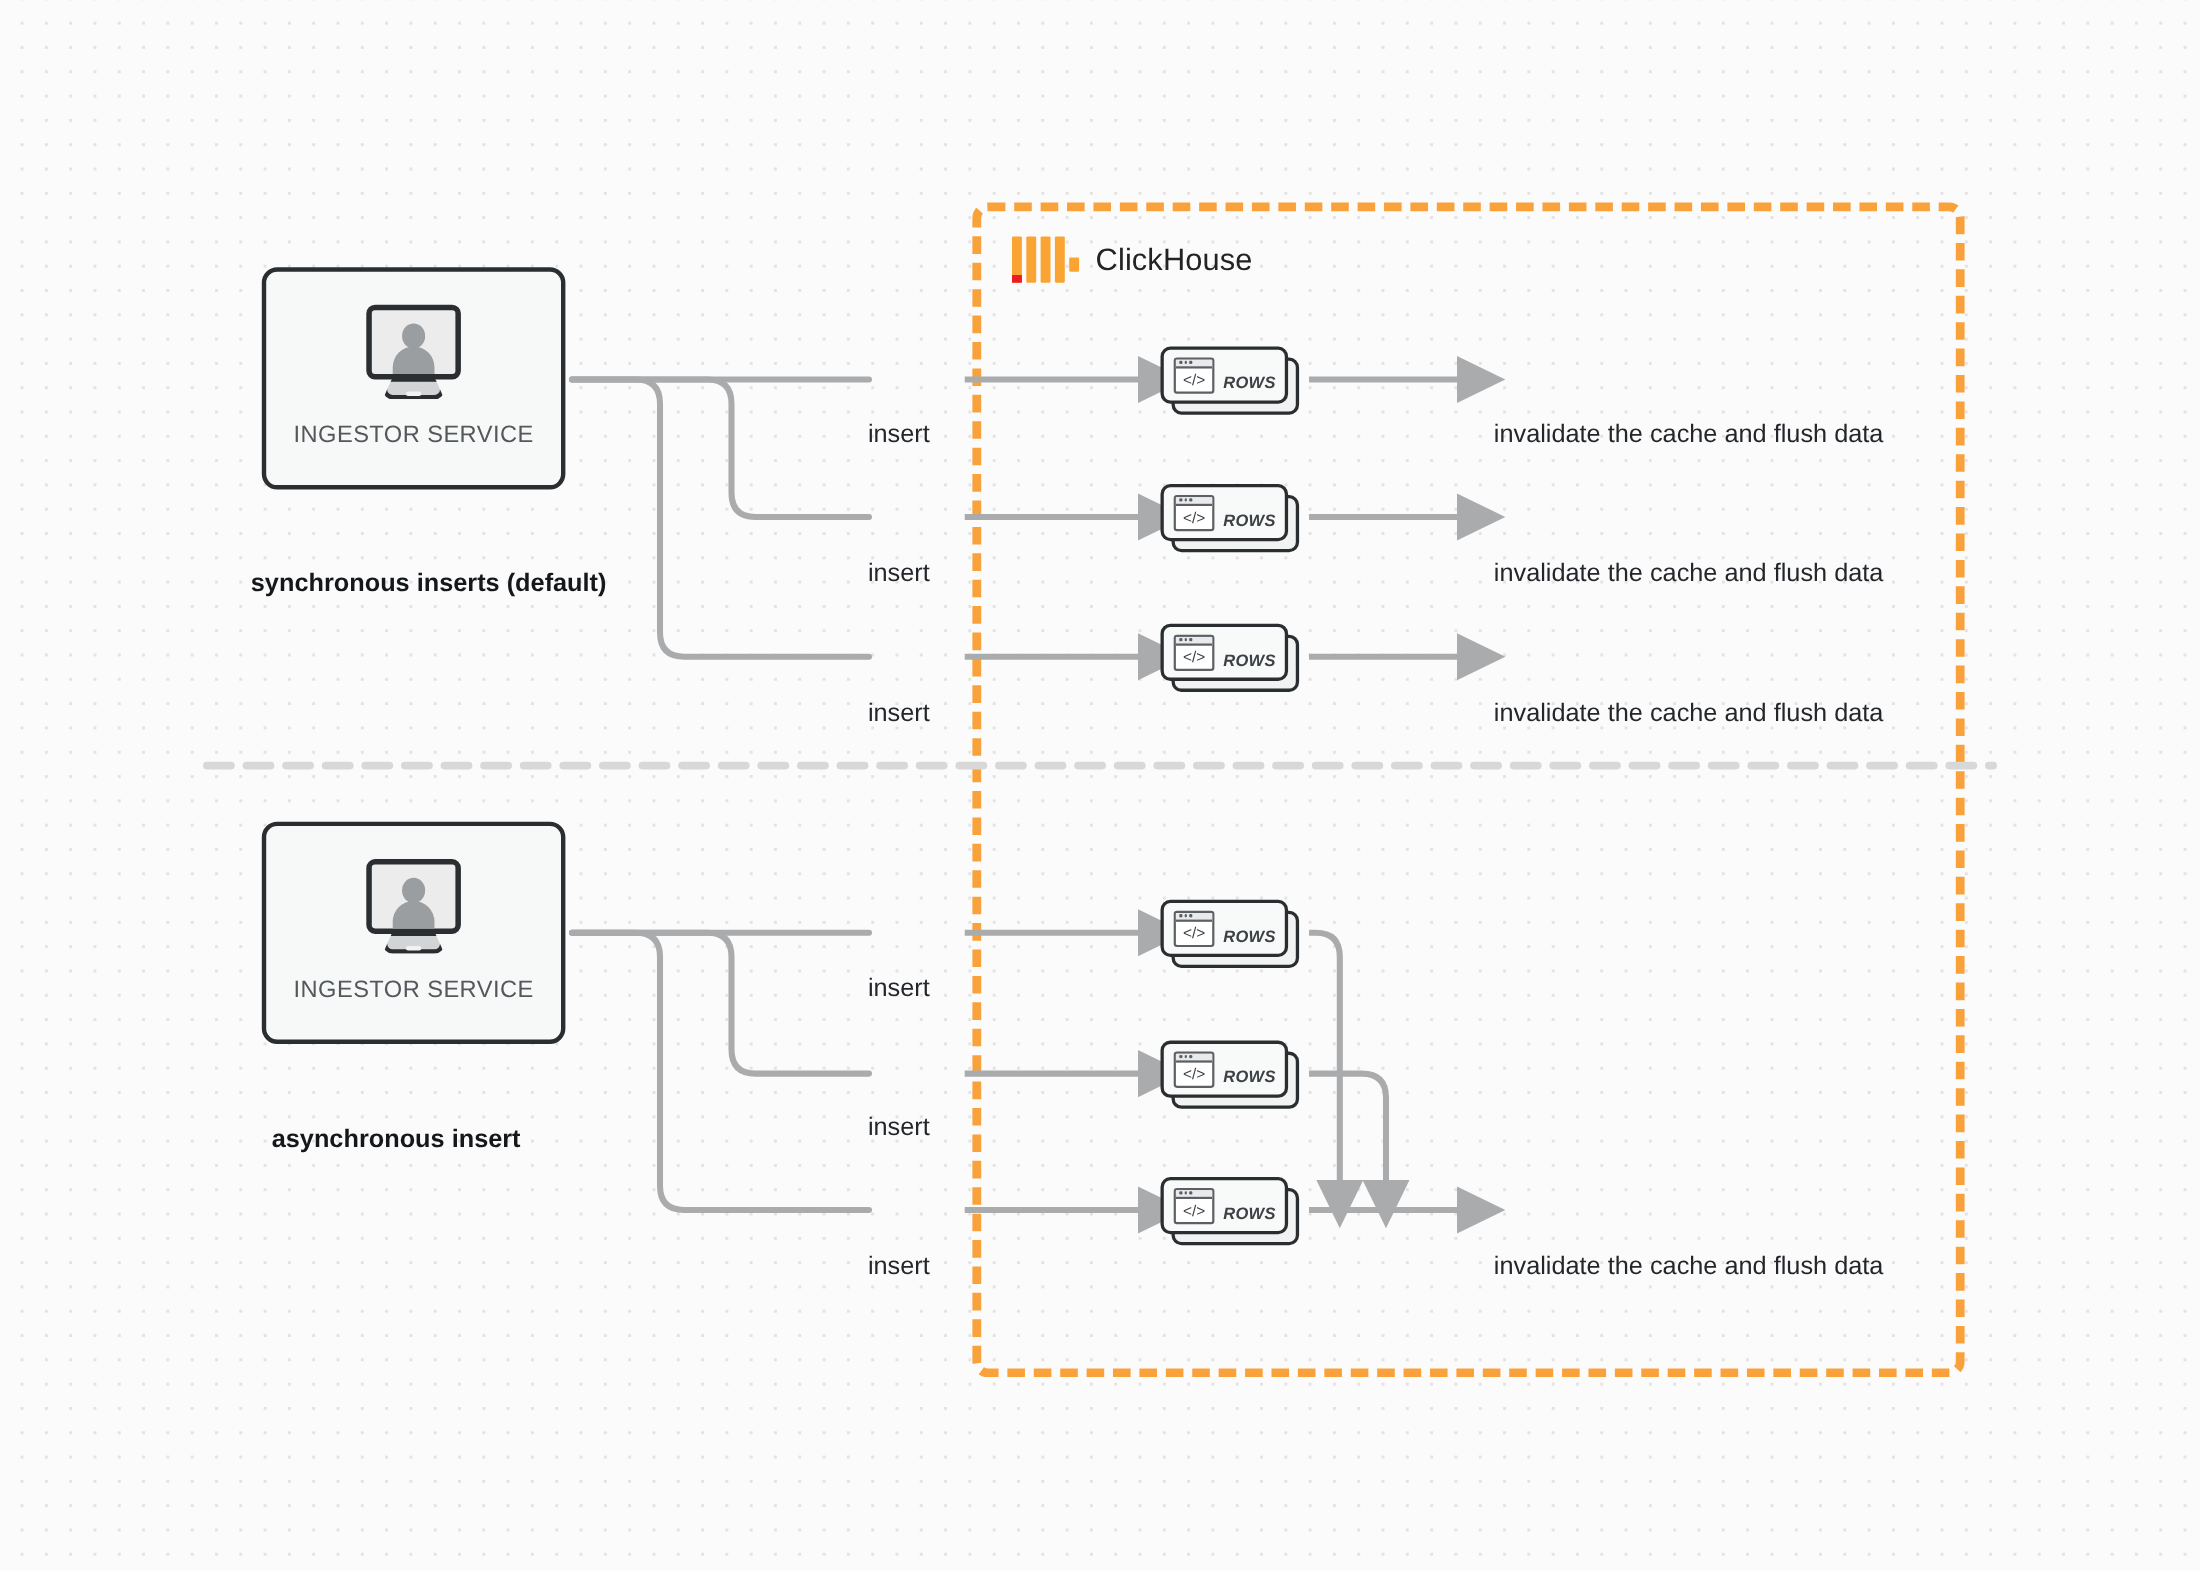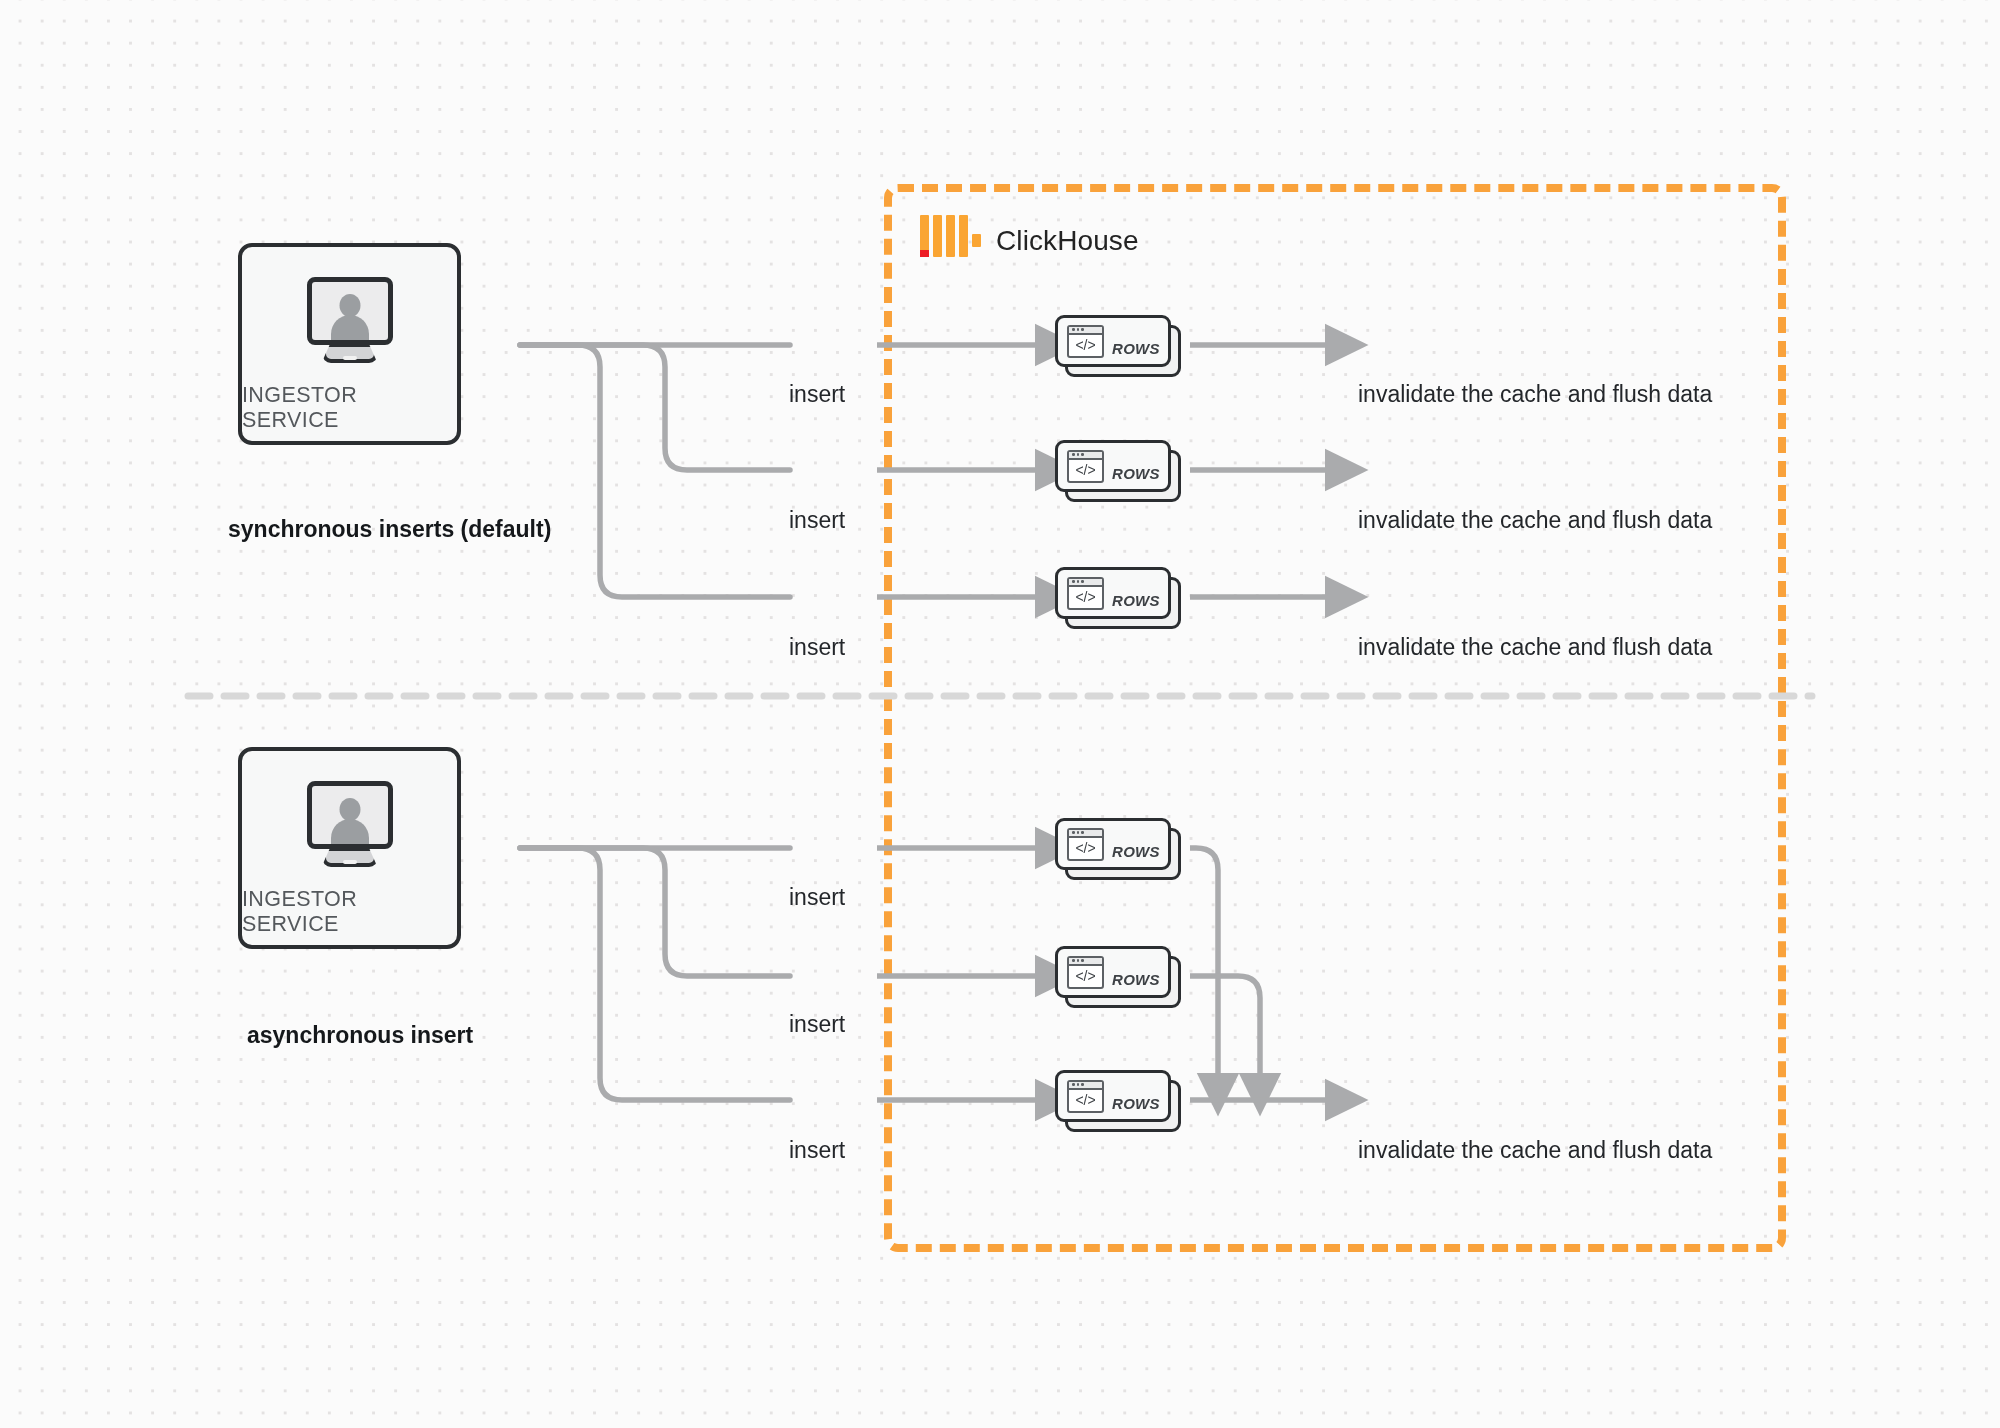--- a/index.html
+++ b/index.html
@@ -28,21 +28,21 @@
     height: 1068px;
     border: 8px dashed #f9a23b;
     border-radius: 14px;
     box-sizing: border-box;
   }
   .ch-logo-wrap {
     position: absolute;
     left: 920px;
     top: 215px;
     display: flex;
-    align-items: flex-end;
+    align-items: center;
     gap: 20px;
   }
   .ch-logo {
     position: relative;
     width: 56px;
     height: 42px;
   }
   .ch-bar {
     position: absolute;
     top: 0;
@@ -74,21 +74,21 @@
   }
   .ch-title {
     font-size: 28px;
     color: #232323;
     letter-spacing: 0.1px;
   }
 
   
   .ingestor {
     position: absolute;
-    width: 223px;
+    width: 276px;
     height: 202px;
     background: #f7f8f8;
     border: 4.5px solid #2b2e31;
     border-radius: 14px;
     box-sizing: border-box;
     display: flex;
     flex-direction: column;
     align-items: center;
     justify-content: flex-start;
     padding-top: 30px;

